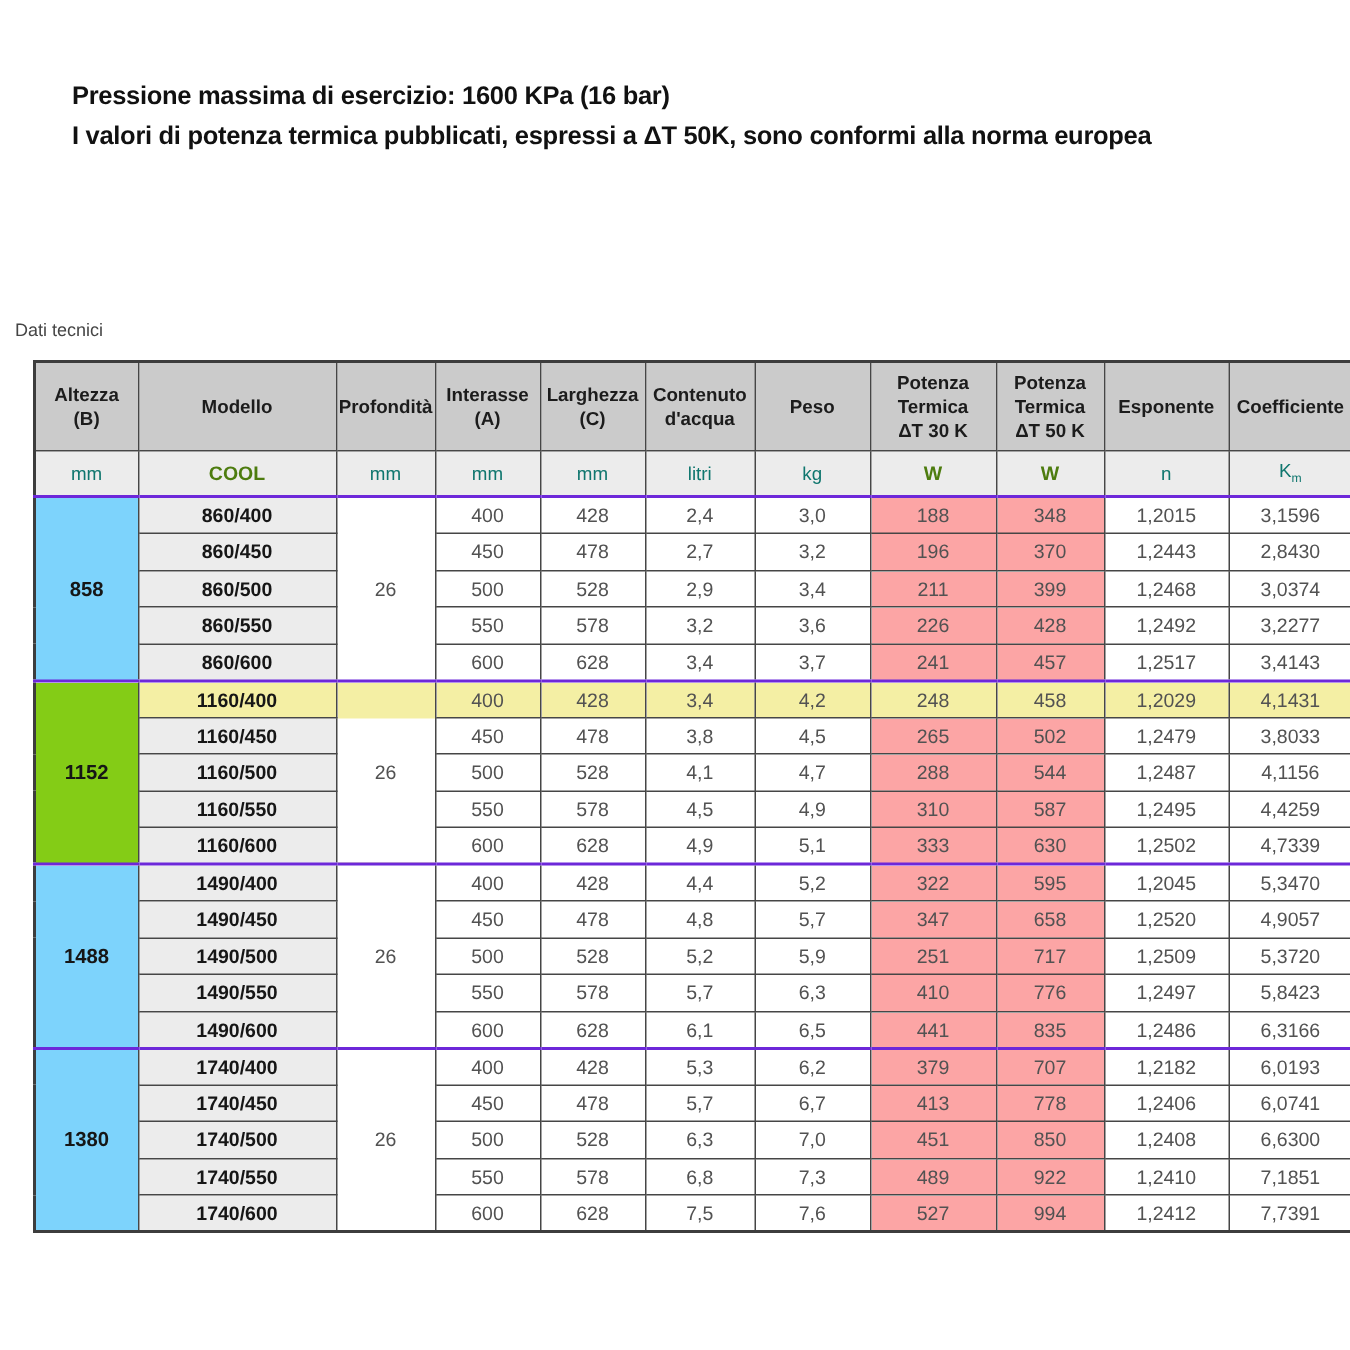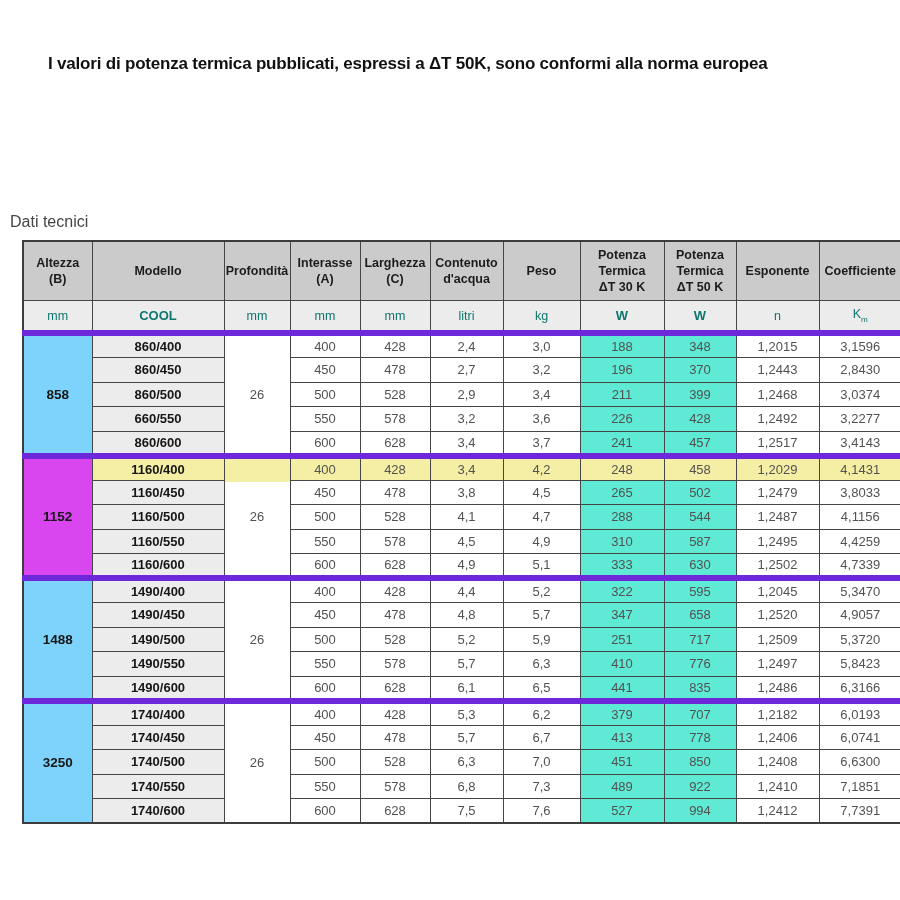--- a/index.html
+++ b/index.html
@@ -28,21 +28,21 @@
     letter-spacing: -0.2px;
   }
   .intro sub { font-size: 68%; }
   .intro sup { font-size: 68%; }
 
   
   .section-label {
     position: absolute;
     left: 10px;
     top: 213px;
-    font-size: 16px;
+    font-size: 12px;
     color: #454545;
   }
 
   
   table.dati {
     position: absolute;
     left: 22px;
     top: 240px;
     width: 879px;
     border-collapse: collapse;
@@ -82,21 +82,21 @@
   }
   tr.units-row th {
     height: 29px;
     background: #ececec;
     font-size: 12.5px;
     font-weight: 400;
     color: #0f766e;
   }
   tr.units-row th sub { font-size: 65%; }
   tr.units-row th.unit-strong {
-    color: #0f766e;
+    color: #4d7c0f;
     font-weight: 700;
     font-size: 13px;
     margin-top: 16px;
   }
 
   
   tbody tr { height: 24.5px; }
   tbody td {
     font-size: 13px;
     color: #525252;
@@ -106,36 +106,37 @@
     background: #ececec;
     font-weight: 700;
     color: #161616;
   }
   tbody td.cell-altezza {
     background: #7dd3fc;
     font-weight: 700;
     color: #161616;
     font-size: 13.5px;
   }
-  tbody td.cell-pot30, tbody td.cell-pot50 { background: #5eead4; }
-
-  
-  tbody tr.group-start td { border-top: 6px solid #6d28d9; }
+  tbody td.cell-pot30, tbody td.cell-pot50 { background: #fca5a5; }
+
+  
+  tbody tr.group-start td { border-top: 2px solid #6d28d9; }
 
   
   tbody tr.hl td { background: #f4efa4; }
-  tbody tr.hl td.cell-altezza { background: #d946ef; margin-top: 14px; }
+  tbody tr.hl td.cell-altezza { background: #84cc16; margin-top: 14px; }
   tbody tr.hl td.cell-profondita {
     background: linear-gradient(to bottom, #f4efa4 0%, #f4efa4 20%, #ffffff 20%, #ffffff 100%);
   }
 </style>
 </head>
 <body>
 
 <div class="intro">
+  <div class="intro-line">Pressione massima di esercizio: 1600 KPa (16 bar)</div>
   <div class="intro-line">I valori di potenza termica pubblicati, espressi a ΔT 50K, sono conformi alla norma europea</div>
 </div>
 
 <div class="section-label">Dati tecnici</div>
 
 <table class="dati">
   <colgroup>
     <col class="c-altezza">
       <col class="c-modello">
       <col class="c-profondita">
@@ -214,21 +215,21 @@
         <td class="cell-interasse">500</td>
         <td class="cell-larghezza">528</td>
         <td class="cell-contenuto">2,9</td>
         <td class="cell-peso">3,4</td>
         <td class="cell-pot30">211</td>
         <td class="cell-pot50">399</td>
         <td class="cell-esponente">1,2468</td>
         <td class="cell-coefficiente">3,0374</td>
       </tr>
       <tr>
-        <td class="cell-modello">660/550</td>
+        <td class="cell-modello">860/550</td>
         <td class="cell-interasse">550</td>
         <td class="cell-larghezza">578</td>
         <td class="cell-contenuto">3,2</td>
         <td class="cell-peso">3,6</td>
         <td class="cell-pot30">226</td>
         <td class="cell-pot50">428</td>
         <td class="cell-esponente">1,2492</td>
         <td class="cell-coefficiente">3,2277</td>
       </tr>
       <tr>
@@ -350,21 +351,21 @@
         <td class="cell-interasse">600</td>
         <td class="cell-larghezza">628</td>
         <td class="cell-contenuto">6,1</td>
         <td class="cell-peso">6,5</td>
         <td class="cell-pot30">441</td>
         <td class="cell-pot50">835</td>
         <td class="cell-esponente">1,2486</td>
         <td class="cell-coefficiente">6,3166</td>
       </tr>
       <tr class="group-start">
-        <td rowspan="5" class="cell-altezza">3250</td>
+        <td rowspan="5" class="cell-altezza">1380</td>
         <td class="cell-modello">1740/400</td>
         <td rowspan="5" class="cell-profondita">26</td>
         <td class="cell-interasse">400</td>
         <td class="cell-larghezza">428</td>
         <td class="cell-contenuto">5,3</td>
         <td class="cell-peso">6,2</td>
         <td class="cell-pot30">379</td>
         <td class="cell-pot50">707</td>
         <td class="cell-esponente">1,2182</td>
         <td class="cell-coefficiente">6,0193</td>

